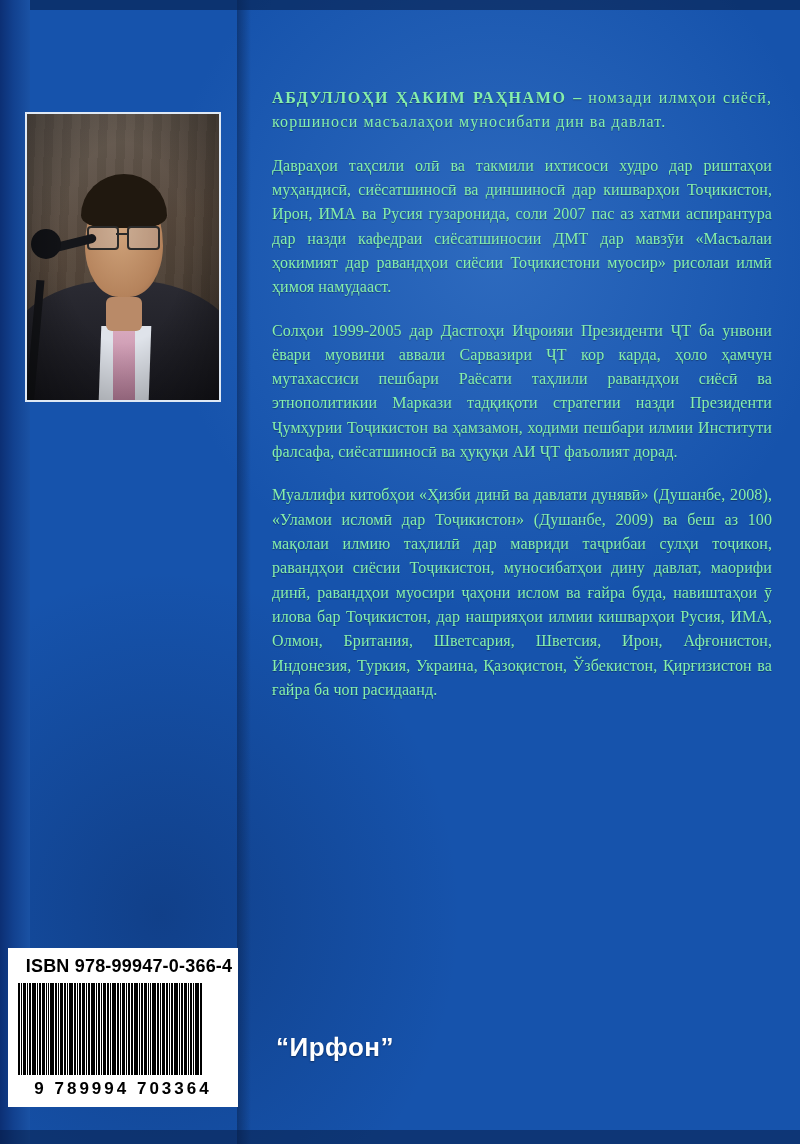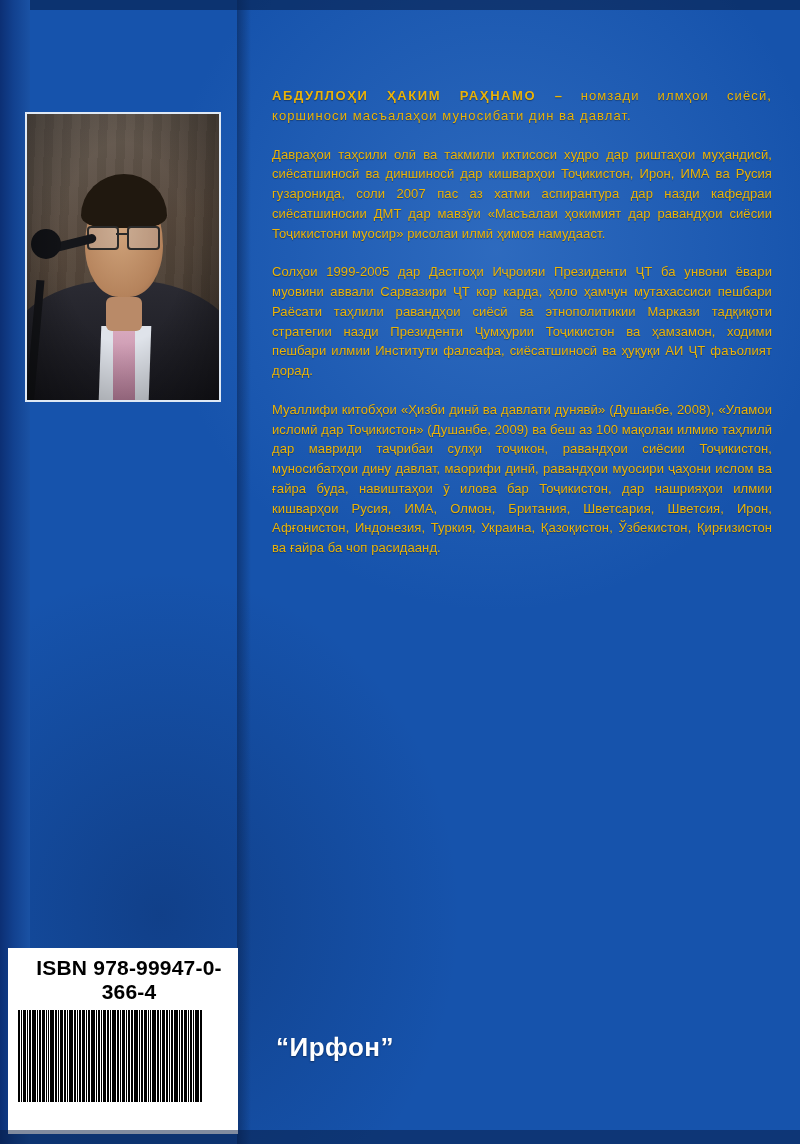--- a/index.html
+++ b/index.html
@@ -196,21 +196,21 @@
   #isbn-block {
     position: absolute;
     left: 8px;
     top: 948px;
     width: 230px;
     background: #ffffff;
     padding: 6px 0 6px 0;
   }
   #isbn-text {
     font-family: "Liberation Sans", sans-serif;
-    font-size: 21px;
+    font-size: 18px;
     font-weight: bold;
     color: #000;
     text-align: center;
     letter-spacing: .2px;
     padding: 2px 0 6px 12px;
   }
   #barcode-area {
     position: relative;
     height: 118px;
     margin: 0 10px;
@@ -241,23 +241,23 @@
     color: #000;
     text-align: center;
   }
 
   
   #text-col {
     position: absolute;
     left: 272px;
     top: 86px;
     width: 500px;
-    color: #eab308;
-    font-family: Liberation Sans, sans-serif;
-    font-size: 13px;
+    color: #86efac;
+    font-family: Liberation Serif, serif;
+    font-size: 16px;
     line-height: 1.52;
     text-align: justify;
     text-shadow: 0 1px 1px rgba(0,0,0,0.35);
   }
   #text-col p {
     margin: 0 0 19px 0;
     letter-spacing: .1px;
   }
   #text-col p.tight { text-align: justify; }
   .author-name {
@@ -363,20 +363,21 @@
           <i style="width:4px"></i>
         <i style="width:1px"></i>
           <i style="width:2px"></i>
           <i style="width:3px"></i>
           <i style="width:1px"></i>
         <i style="width:2px"></i>
           <i style="width:1px"></i>
           <i style="width:4px"></i>
           <i style="width:2px"></i>
       </div>
+      <div id="barcode-digits">9 789994 703364</div>
     </div>
   </div>
 
   <div id="text-col">
     <p class="tight">
       <span class="author-name">АБДУЛЛОҲИ ҲАКИМ РАҲНАМО –</span>
       <span class="lead">номзади илмҳои сиёсӣ, коршиноси масъалаҳои муносибати дин ва давлат.</span>
     </p>
     <p>Давраҳои таҳсили олӣ ва такмили ихтисоси худро дар риштаҳои муҳандисӣ, сиёсатшиносӣ ва диншиносӣ дар кишварҳои Тоҷикистон, Ирон, ИМА ва Русия гузаронида, соли 2007 пас аз хатми аспирантура дар назди кафедраи сиёсатшиносии ДМТ дар мавзӯи «Масъалаи ҳокимият дар равандҳои сиёсии Тоҷикистони муосир» рисолаи илмӣ ҳимоя намудааст.</p>
     <p>Солҳои 1999-2005 дар Дастгоҳи Иҷроияи Президенти ҶТ ба унвони ёвари муовини аввали Сарвазири ҶТ кор карда, ҳоло ҳамчун мутахассиси пешбари Раёсати таҳлили равандҳои сиёсӣ ва этнополитикии Маркази тадқиқоти стратегии назди Президенти Ҷумҳурии Тоҷикистон ва ҳамзамон, ходими пешбари илмии Институти фалсафа, сиёсатшиносӣ ва ҳуқуқи АИ ҶТ фаъолият дорад.</p>

